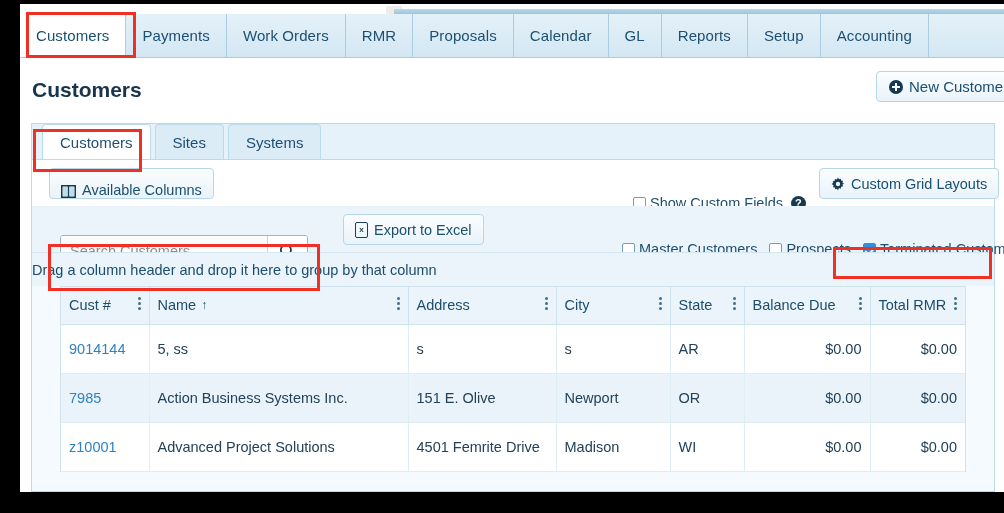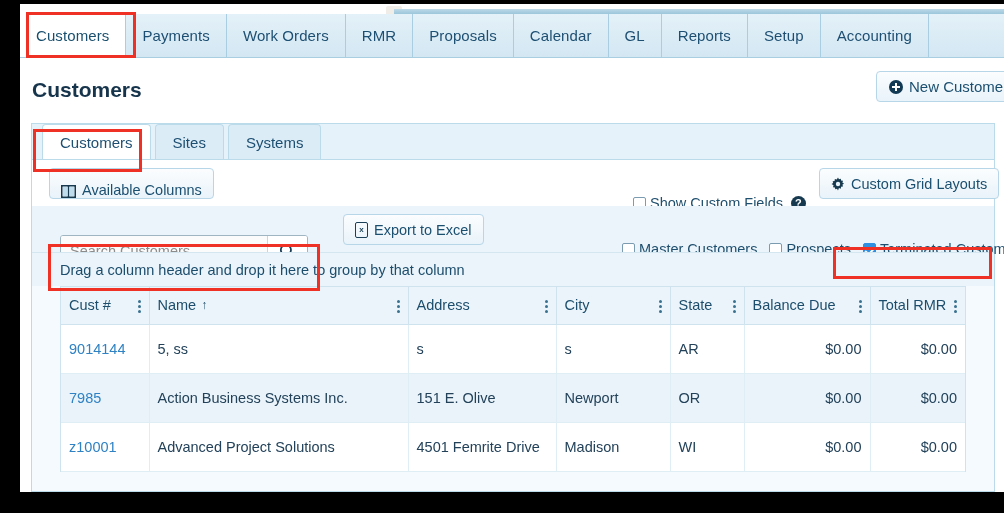--- a/index.html
+++ b/index.html
@@ -293,21 +293,20 @@
 
   
   .groupbar {
     position: absolute;
     left: 0; top: 128px;
     width: 962px; height: 34px;
     background: #eaf4fa;
     border-top: 1px solid #d4e7f1;
     display: flex;
     align-items: center;
-    padding-left: 28px;
     font-size: 14.5px;
     color: #1c4d6c;
   }
 
   
   .grid {
     position: absolute;
     left: 28px; top: 162px;
     width: 906px;
     border: 1px solid #cfe3ee;
@@ -322,21 +321,21 @@
     height: 37px;
     padding: 0 8px;
     font-size: 14.5px;
     font-weight: normal;
     color: #1c4d6c;
     text-align: left;
     vertical-align: middle;
     white-space: nowrap;
   }
   thead th:last-child { border-right: none; }
-  .th-inner { display: flex; align-items: flex-end; justify-content: space-between; }
+  .th-inner { display: flex; align-items: flex-start; justify-content: space-between; }
   .th-label { display: flex; align-items: center; gap: 5px; }
   .sort-asc { font-size: 12px; color: #1c4d6c; }
   .kebab {
     width: 3px;
     display: flex; flex-direction: column; gap: 2px;
     flex: 0 0 auto;
     cursor: pointer;
   }
   .kebab i { width: 3px; height: 3px; background: #39718f; border-radius: 50%; display: block; }
 

